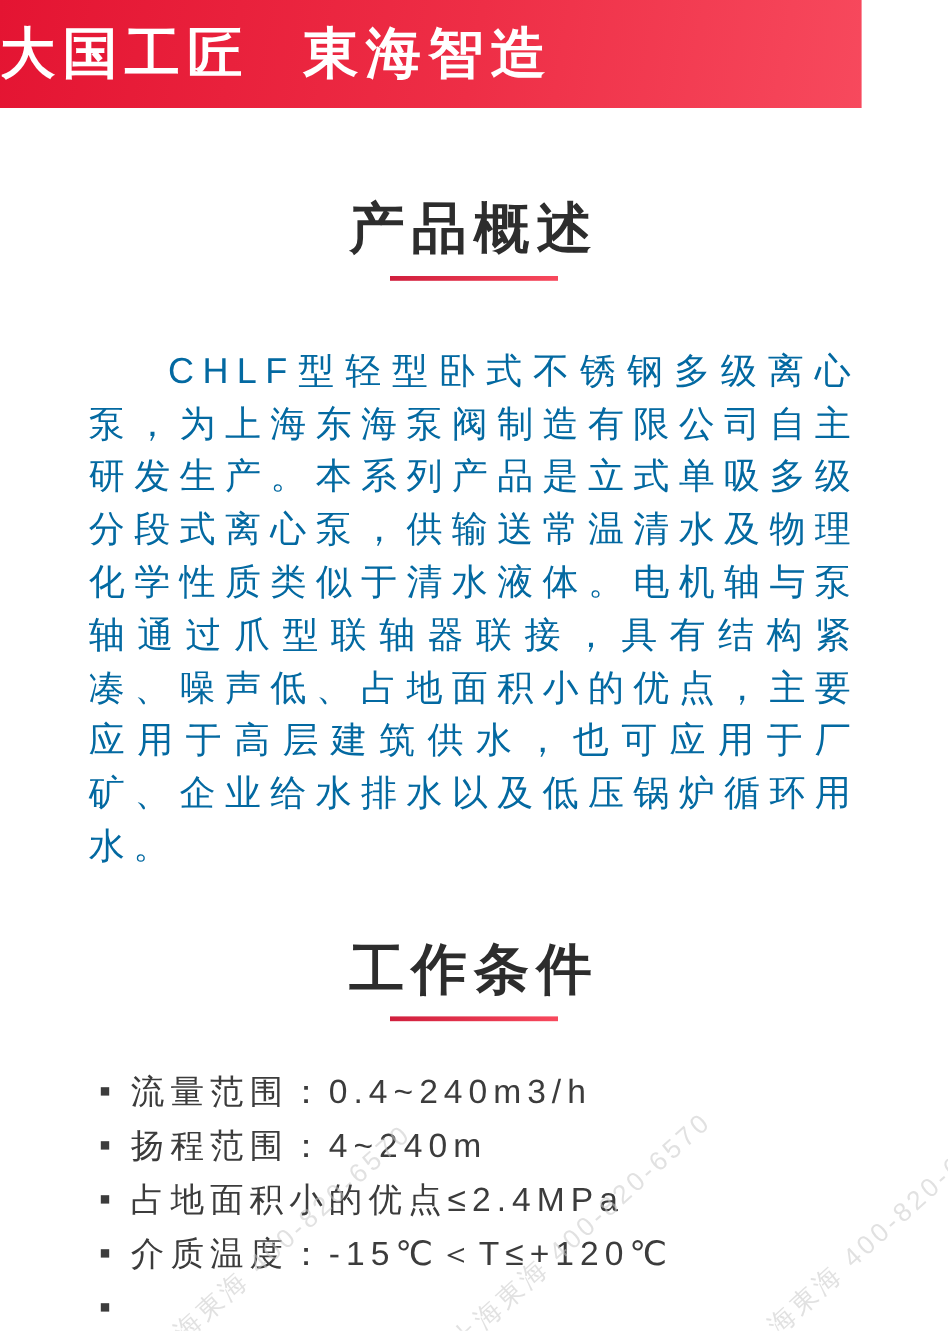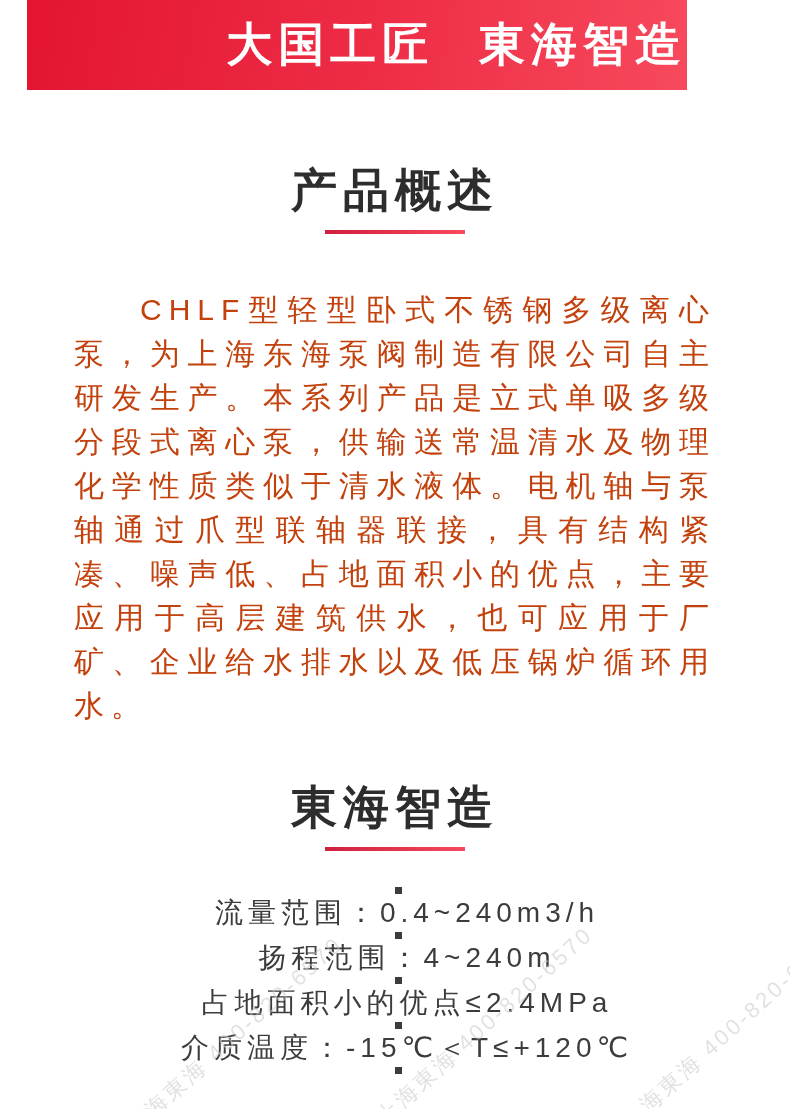--- a/index.html
+++ b/index.html
@@ -7,27 +7,26 @@
     width: 790px;
     height: 1109px;
     position: relative;
     overflow: hidden;
     background: #ffffff;
     font-family: "Liberation Sans", "DejaVu Sans", sans-serif;
   }
 
   
   .banner {
-    width: 660px;
+    width: 718px;
     height: 90px;
     background: linear-gradient(100deg, #e41432 0%, #ee2e46 55%, #f7495d 100%);
     display: flex;
     align-items: center;
-    justify-content: flex-end;
-    margin-left: 27px;
+    justify-content: flex-start;
   }
   .banner-title {
     color: #ffffff;
     font-size: 46px;
     font-weight: bold;
     letter-spacing: 6px;
     word-spacing: 26px;
     white-space: nowrap;
   }
 
@@ -50,37 +49,36 @@
     background: linear-gradient(to right, #d01f3d 0%, #f8495d 100%);
   }
 
   
   .overview-paragraph {
     margin: 54px 74px 0 74px;
     width: 642px;
     font-size: 30px;
     line-height: 44px;
     letter-spacing: 7px;
-    color: #c2410c;
+    color: #0369a1;
     text-align: justify;
     text-indent: 2.2em;
   }
 
   
   .spec-list {
     list-style: none;
     margin: 36px 0 0 0;
     padding: 0 60px 0 84px;
   }
   .spec-item {
     display: flex;
     align-items: center;
     height: 45px;
     color: #3c3c3c;
-    flex-direction: column;
   }
   .bullet-icon {
     flex: 0 0 auto;
     width: 7px;
     height: 7px;
     background: #3c3c3c;
     margin-right: 18px;
   }
   .spec-text {
     font-size: 28px;
@@ -113,21 +111,21 @@
 
 <main>
 
   <section>
     <h2 class="section-title title-overview">产品概述</h2>
     <div class="title-divider"></div>
     <p class="overview-paragraph">CHLF型轻型卧式不锈钢多级离心泵，为上海东海泵阀制造有限公司自主研发生产。本系列产品是立式单吸多级分段式离心泵，供输送常温清水及物理化学性质类似于清水液体。电机轴与泵轴通过爪型联轴器联接，具有结构紧凑、噪声低、占地面积小的优点，主要应用于高层建筑供水，也可应用于厂矿、企业给水排水以及低压锅炉循环用水。</p>
   </section>
 
   <section>
-    <h2 class="section-title title-conditions">東海智造</h2>
+    <h2 class="section-title title-conditions">工作条件</h2>
     <div class="title-divider"></div>
 
     <ul class="spec-list">
       <li class="spec-item">
         <span class="bullet-icon"></span>
         <span class="spec-text">流量范围：0.4~240m3/h</span>
       </li>
       <li class="spec-item">
         <span class="bullet-icon"></span>
         <span class="spec-text">扬程范围：4~240m</span>

